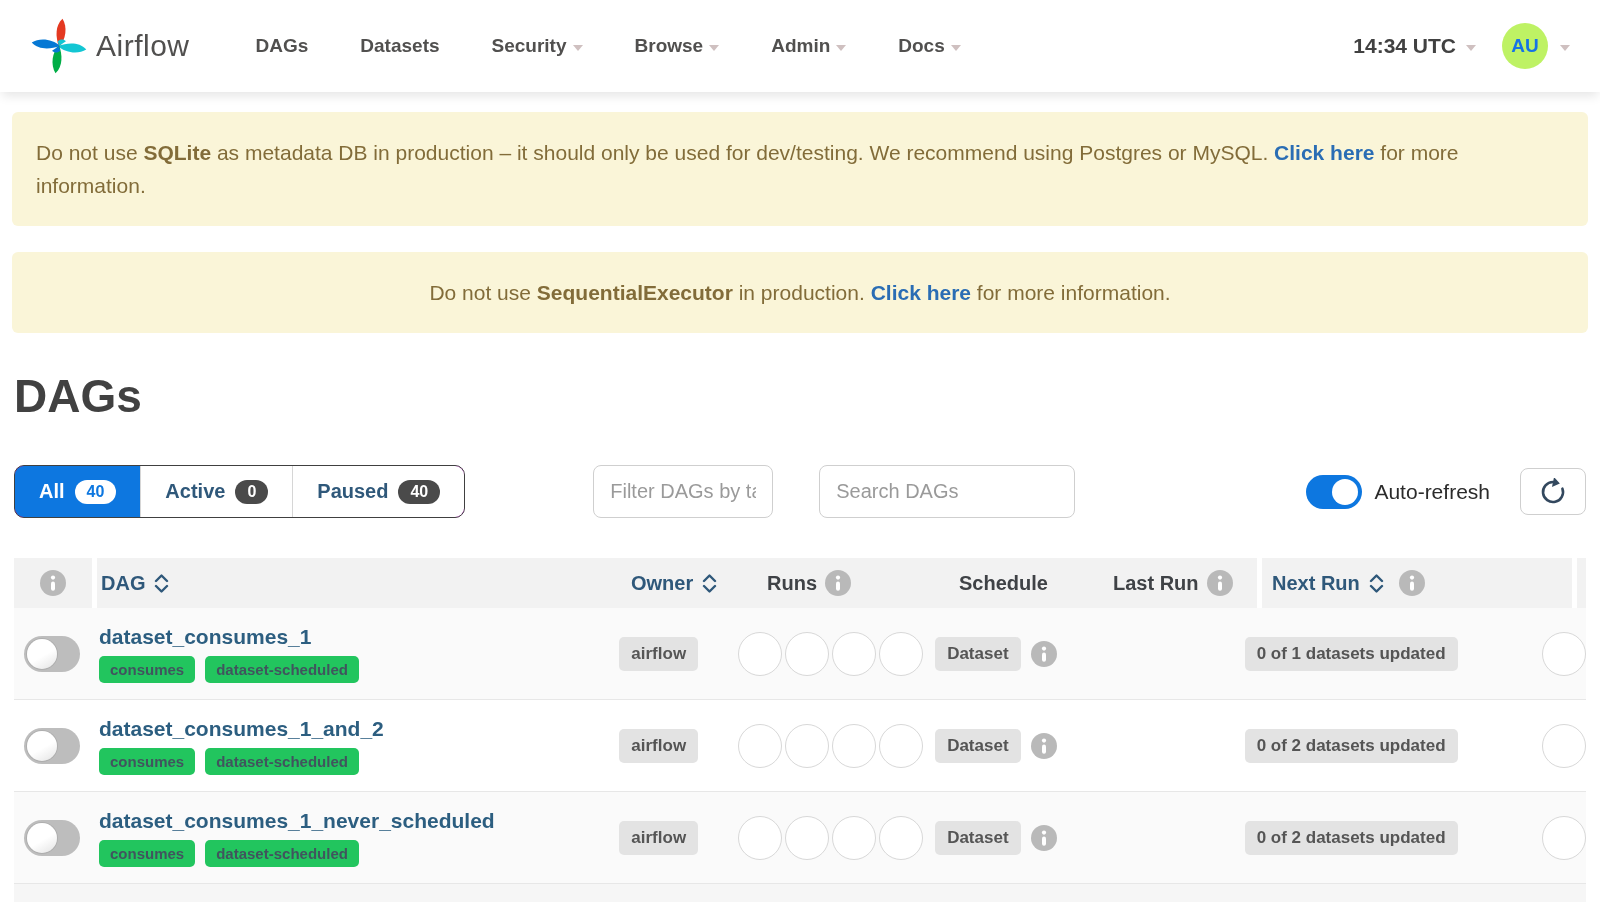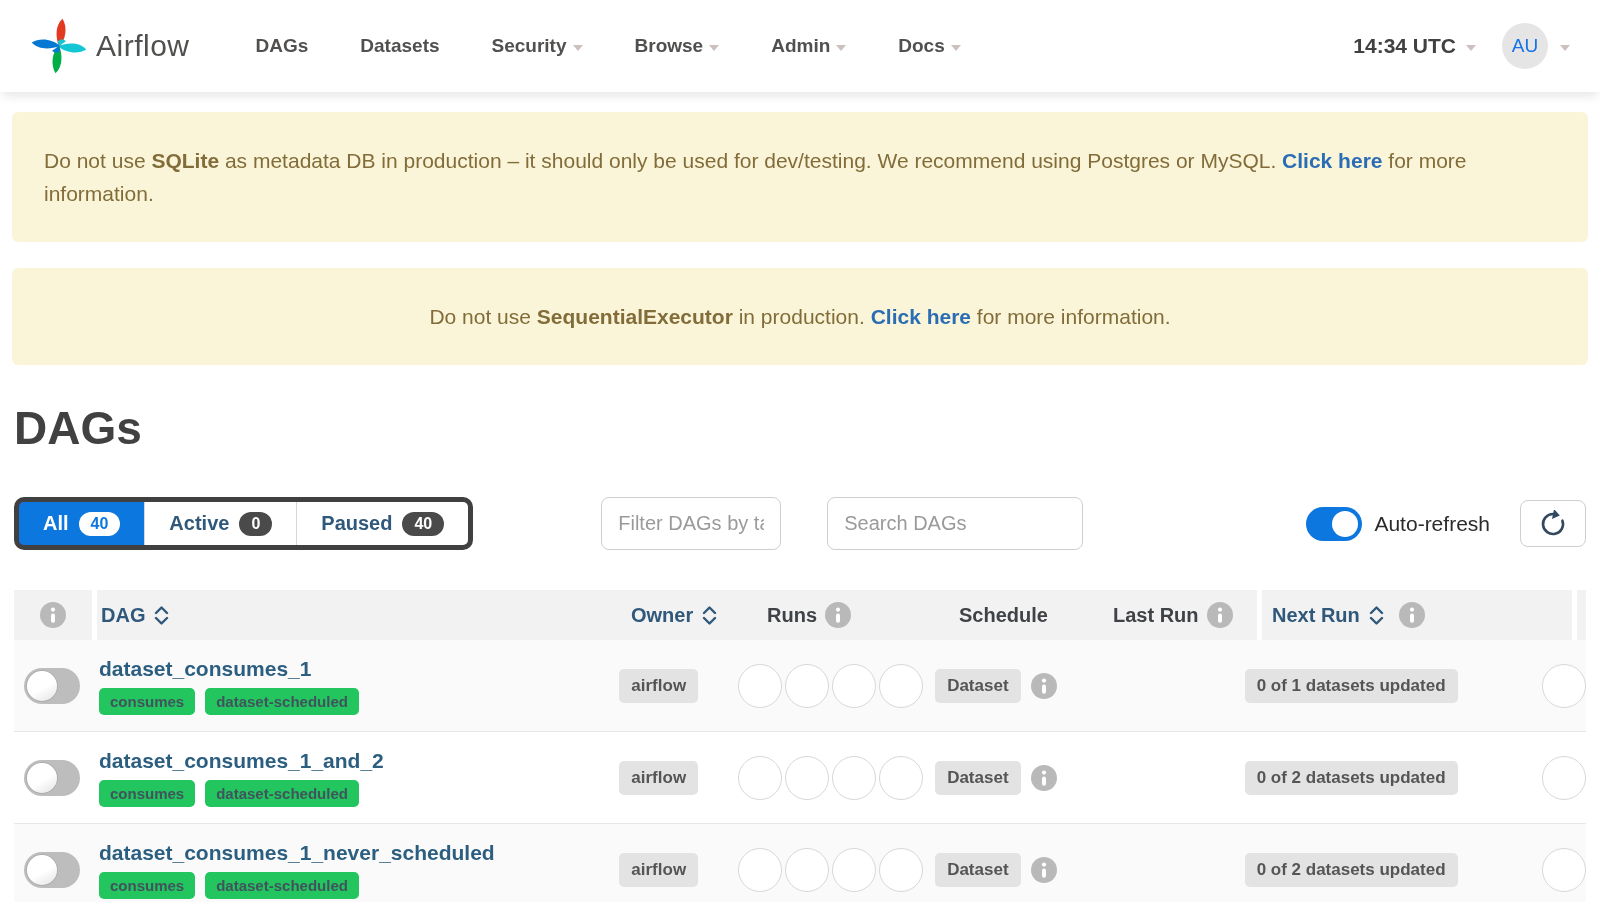--- a/index.html
+++ b/index.html
@@ -13,36 +13,36 @@
   .brand svg { width:58px; height:58px; }
   .brand-text { font-size:30px; color:#51504f; letter-spacing:.5px; }
   .nav-items { display:flex; align-items:center; gap:52px; margin-left:66px; }
   .nav-item { display:flex; align-items:center; gap:6px; font-size:19px; font-weight:bold;
               color:#51504f; cursor:pointer; }
   .caret { width:0; height:0; border-left:5px solid transparent; border-right:5px solid transparent;
            border-top:6px solid #cfc0c0; margin-top:3px; }
   .nav-right { margin-left:auto; display:flex; align-items:center; gap:26px; }
   .clock { display:flex; align-items:center; gap:10px; font-size:21px; font-weight:bold; color:#414141; }
   .avatar-wrap { display:flex; align-items:center; gap:12px; }
-  .avatar { width:46px; height:46px; border-radius:50%; background:#e5e5e5; color:#1673e6;
-            font-weight:normal; font-size:19px; display:flex; align-items:center; justify-content:center; }
-
-  
-  .alert { margin:20px 12px 0; background:#faf5d8; border-radius:6px; padding:32px;
+  .avatar { width:46px; height:46px; border-radius:50%; background:#bef264; color:#1673e6;
+            font-weight:bold; font-size:19px; display:flex; align-items:center; justify-content:center; }
+
+  
+  .alert { margin:20px 12px 0; background:#faf5d8; border-radius:6px; padding:24px;
            font-size:21px; line-height:33px; color:#826c39; }
   .alert b { font-weight:bold; }
   .alert .alert-link { color:#2a6db4; font-weight:bold; cursor:pointer; }
   .alert + .alert { margin-top:26px;text-align:center; }
 
   
   .page-title { margin:36px 0 0 14px; font-size:46px; font-weight:bold; color:#414141; }
 
   
   .controls { display:flex; align-items:center; margin:42px 14px 0; height:53px; }
-  .tab-group { display:flex; height:53px; border:5px solid #404040; border-radius:10px;
+  .tab-group { display:flex; height:53px; border:1px solid #404040; border-radius:10px;
                overflow:hidden; background:#a21caf; }
   .tab { display:flex; align-items:center; gap:10px; padding:0 24px; font-size:20px;
          font-weight:bold; color:#2f587a; cursor:pointer; background:#fff; border:none; }
   .tab + .tab { border-left:1px solid #d6d6d6; }
   .tab.active { background:#0d77e0; color:#fff; }
   .tab-badge { border-radius:999px; padding:3px 12px; font-size:16px; font-weight:bold;
                background:#4a4a4a; color:#fff; }
   .tab.active .tab-badge { background:#fff; color:#0d77e0; }
   .text-input { height:53px; border:1px solid #cfcfcf; border-radius:8px; padding:0 16px;
                 font-size:20px; color:#333; font-family:"Liberation Sans", sans-serif; outline:none; }

